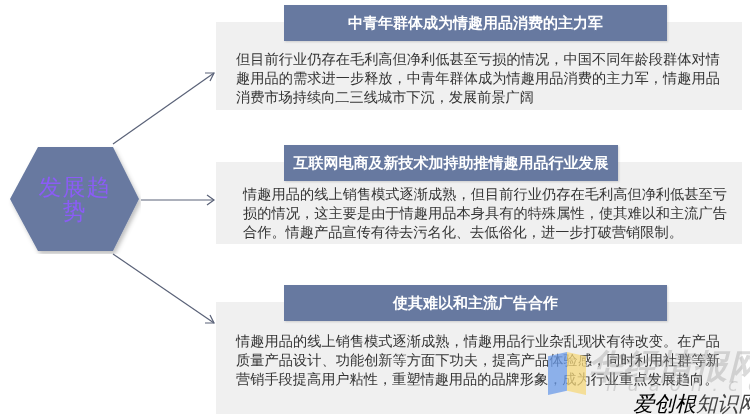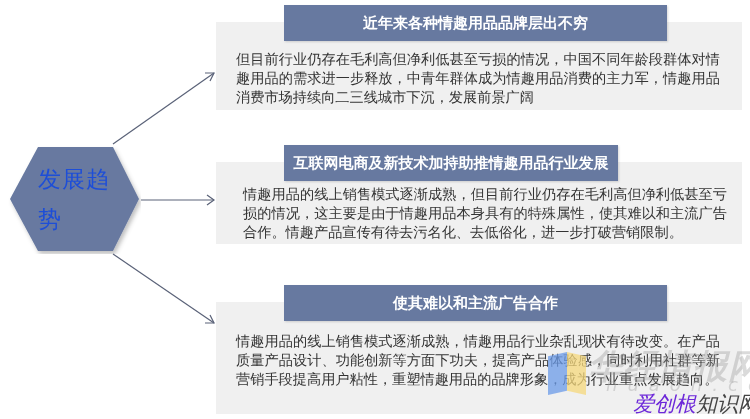--- a/index.html
+++ b/index.html
@@ -2,39 +2,39 @@
 <html><head>
 <meta charset="utf-8">
 <style>
   html, body { margin:0; padding:0; background:#ffffff; }
   body { width:750px; height:419px; position:relative; overflow:hidden;
          font-family:"DejaVu Sans", "Liberation Sans", sans-serif; }
   .hex-wrap { position:absolute; left:8px; top:144px; width:133px; height:110px; }
   .hex-wrap svg { position:absolute; left:0; top:0; }
   .hex-label { position:absolute; left:0; top:0; width:133px; height:110px;
                display:flex; align-items:center; justify-content:center;
-               color:#1d4ed8; font-size:23px; line-height:40px; text-align:left;
+               color:#8b5cf6; font-size:23px; line-height:24px; text-align:center;
                padding:0 30px; box-sizing:border-box; letter-spacing:1px; }
   .connectors { position:absolute; left:0; top:0; }
   .card-bg { position:absolute; background:#f0f0f0; }
   .card-title { position:absolute; background:#6779a0; color:#ffffff;
                 font-family:"DejaVu Serif", "Liberation Serif", serif; font-weight:bold;
                 font-size:15px; display:flex; align-items:center; justify-content:center;
                 box-shadow:1px 1px 2px rgba(0,0,0,0.15); }
   .card-text { position:absolute; color:#333333; font-size:14.2px; line-height:19px;
                text-align:justify; }
   .watermark { position:absolute; left:548px; top:352px; width:200px; height:64px;font-style:italic; }
   .wm-logo-blue { position:absolute; left:0; top:0; width:19px; height:43px; background:#6b9be8; opacity:0.75;
                   clip-path:polygon(0 10%,100% 0,100% 90%,0 100%); }
   .wm-logo-yellow { position:absolute; left:19px; top:0; width:19px; height:43px; background:#f5d87c; opacity:0.75;
                   clip-path:polygon(0 0,100% 10%,100% 100%,0 90%); }
   .wm-big { position:absolute; left:40px; top:-8px; font-size:34px; font-weight:bold; color:rgba(150,150,150,0.35); letter-spacing:1px; white-space:nowrap; }
   .wm-url { position:absolute; left:58px; top:22px; font-size:18px; color:rgba(160,160,160,0.4); letter-spacing:10px; white-space:nowrap; }
   .wm-brand { position:absolute; left:85px; top:38px; font-size:21px; white-space:nowrap; }
-  .wm-brand .r { color:#6d28d9; }
+  .wm-brand .r { color:#000000; }
   .wm-brand .g { color:#444444; }
 </style>
 </head>
 <body>
 
 <svg class="connectors" width="750" height="419">
   <g stroke="#5a6278" stroke-width="1.2" fill="none">
     <line x1="113" y1="144" x2="214" y2="73"></line>
     <polyline points="205,73 214,73 210,81"></polyline>
     <line x1="141" y1="200" x2="214" y2="200"></line>
@@ -50,21 +50,21 @@
       <filter id="sh" x="-10%" y="-10%" width="130%" height="130%">
         <feDropShadow dx="2" dy="3" stdDeviation="2" flood-color="#000" flood-opacity="0.25"></feDropShadow>
       </filter>
     </defs>
     <polygon points="2,55 30,3 105,3 131,55 105,107 30,107" fill="#6779a0" filter="url(#sh)"></polygon>
   </svg>
   <div class="hex-label">发展趋势</div>
 </div>
 
 <div class="card-bg" style="left:216px; top:22px; width:526px; height:88px;"></div>
-<div class="card-title" style="left:284px; top:5px; width:383px; height:36px;">近年来各种情趣用品品牌层出不穷</div>
+<div class="card-title" style="left:284px; top:5px; width:383px; height:36px;">中青年群体成为情趣用品消费的主力军</div>
 <div class="card-text" style="left:236px; top:50px; width:484px;">但目前行业仍存在毛利高但净利低甚至亏损的情况，中国不同年龄段群体对情趣用品的需求进一步释放，中青年群体成为情趣用品消费的主力军，情趣用品消费市场持续向二三线城市下沉，发展前景广阔</div>
 
 <div class="card-bg" style="left:216px; top:162px; width:526px; height:82px;"></div>
 <div class="card-title" style="left:284px; top:145px; width:334px; height:36px;">互联网电商及新技术加持助推情趣用品行业发展</div>
 <div class="card-text" style="left:243px; top:185px; width:484px;">情趣用品的线上销售模式逐渐成熟，但目前行业仍存在毛利高但净利低甚至亏损的情况，这主要是由于情趣用品本身具有的特殊属性，使其难以和主流广告合作。情趣产品宣传有待去污名化、去低俗化，进一步打破营销限制。</div>
 
 <div class="card-bg" style="left:216px; top:302px; width:526px; height:112px;"></div>
 <div class="card-title" style="left:284px; top:285px; width:383px; height:36px;">使其难以和主流广告合作</div>
 <div class="card-text" style="left:236px; top:332px; width:484px;">情趣用品的线上销售模式逐渐成熟，情趣用品行业杂乱现状有待改变。在产品质量产品设计、功能创新等方面下功夫，提高产品体验感，同时利用社群等新营销手段提高用户粘性，重塑情趣用品的品牌形象，成为行业重点发展趋向。</div>
 

